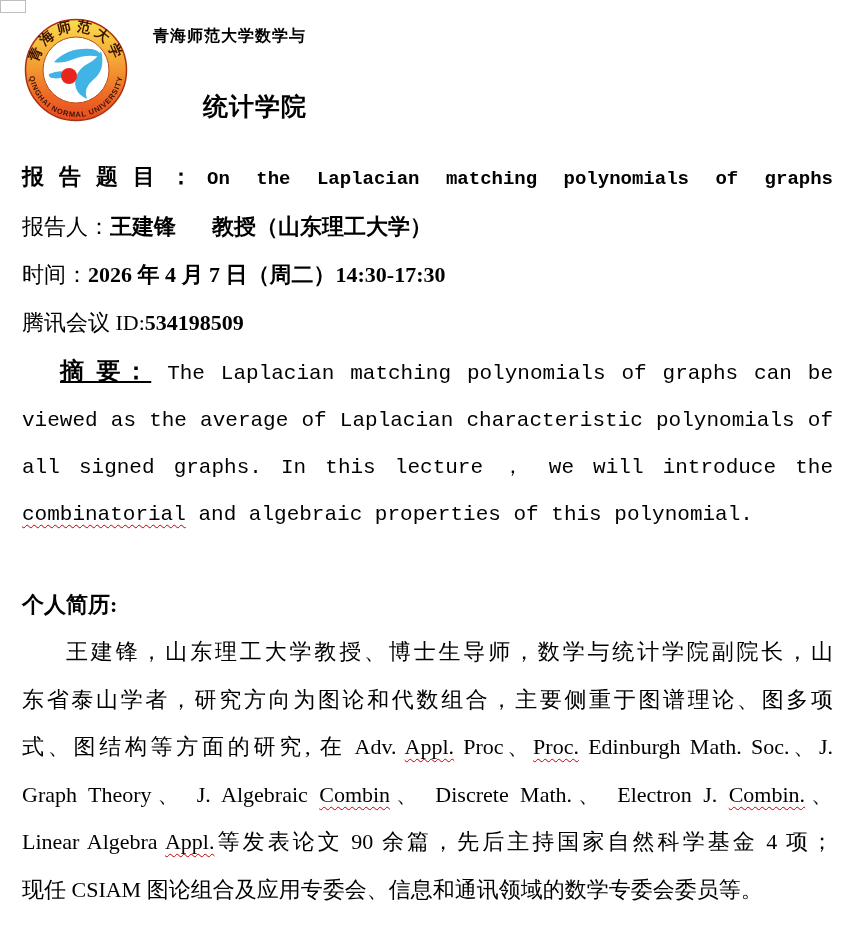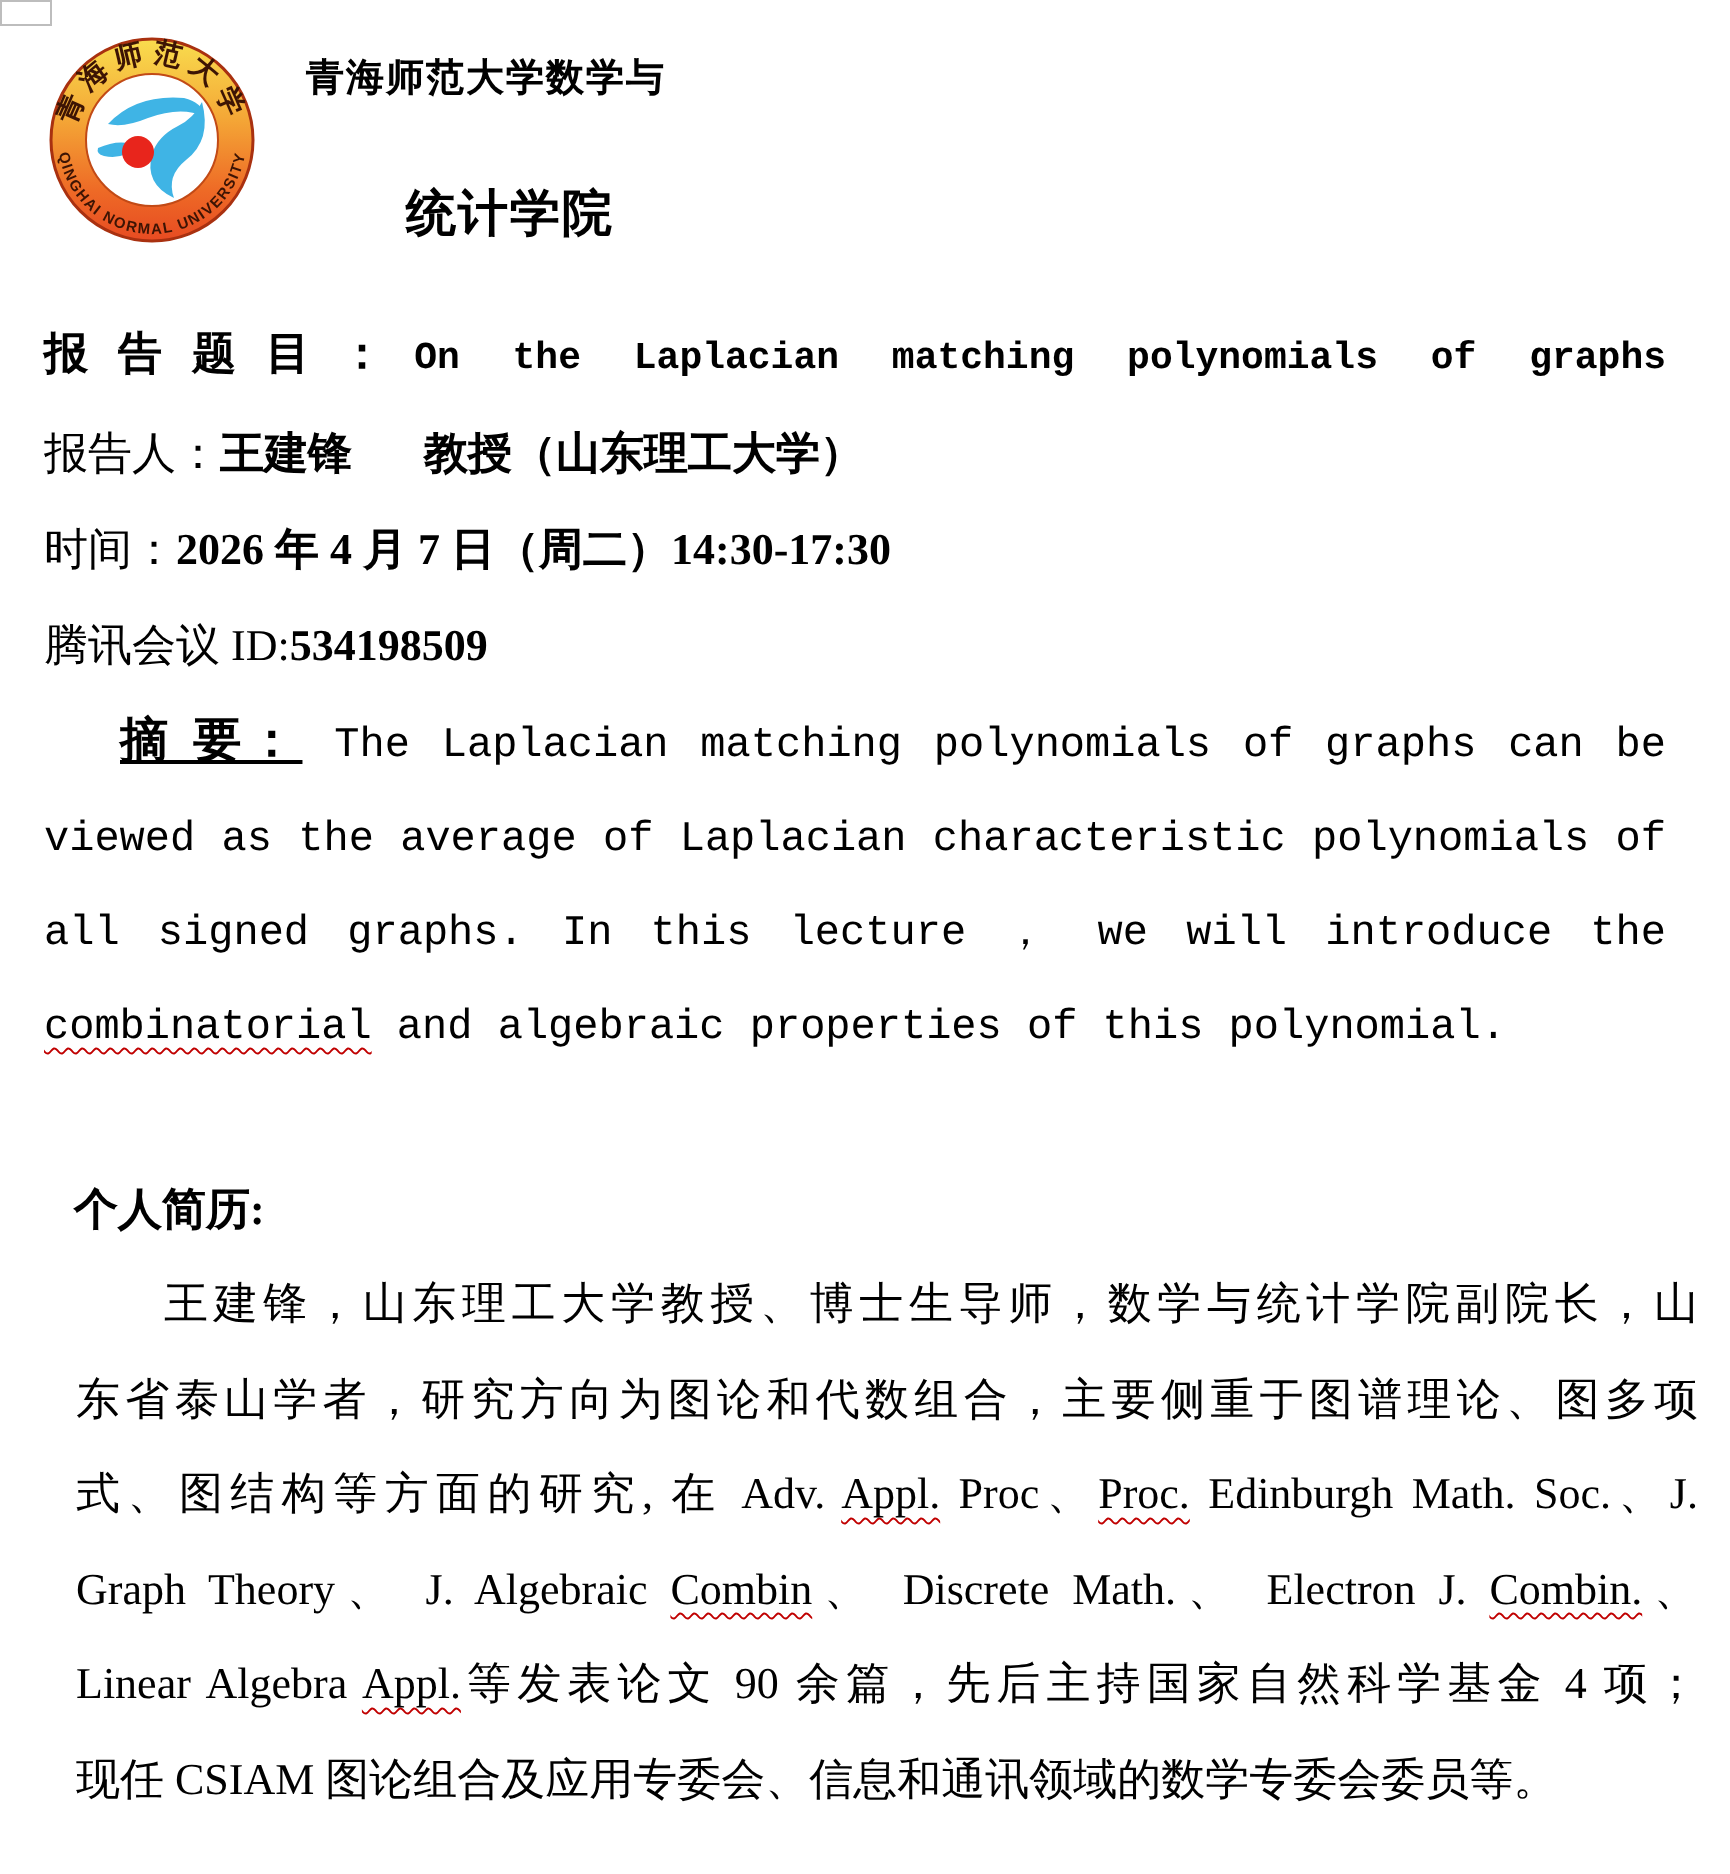--- a/index.html
+++ b/index.html
@@ -12,21 +12,21 @@
     color:#000000;
   }
   
   .anchor-box{
     position:absolute;left:0;top:0;width:26px;height:13px;
     border:1px solid #bdbdbd;background:#ffffff;box-sizing:border-box;
   }
   .logo-wrap{position:absolute;left:22px;top:14px;width:108px;height:111px;}
   .masthead-line1{
     position:absolute;left:153px;top:26px;
-    font-size:19px;font-weight:700;letter-spacing:1px;
+    font-size:16px;font-weight:700;letter-spacing:1px;
     font-family:Liberation Mono, monospace;
   }
   .masthead-line2{
     position:absolute;left:203px;top:90px;
     font-size:25px;font-weight:700;letter-spacing:1px;
     font-family:Liberation Serif, serif;
     text-align:center;
   }
   .content{position:absolute;left:22px;width:811px;}
   .info{top:153px;}
@@ -115,23 +115,23 @@
     </div>
   </div>
 
   <div class="content abstract" style="position:absolute;">
       <div class="rl just" style="text-indent: 38px;"><span class="lbl">摘 要：</span><span> The Laplacian matching polynomials of graphs can be</span></div>
       <div class="rl just"><span>viewed as the average of Laplacian characteristic polynomials of</span></div>
       <div class="rl just"><span>all signed graphs. In this lecture ， we will introduce the</span></div>
       <div class="rl"><span class="sq">combinatorial</span><span> and algebraic properties of this polynomial.</span></div>
     </div>
 
-  <div class="content profile-heading" style="position:absolute;margin-left:15px;">个人简历:</div>
+  <div class="content profile-heading" style="position:absolute;">个人简历:</div>
 
-  <div class="content profile" style="position:absolute;margin-left:16px;">
+  <div class="content profile" style="position:absolute;">
       <div class="rl just" style="text-indent: 44px;"><span>王建锋，山东理工大学教授、博士生导师，数学与统计学院副院长，山</span></div>
       <div class="rl just"><span>东省泰山学者，研究方向为图论和代数组合，主要侧重于图谱理论、图多项</span></div>
       <div class="rl just"><span>式、图结构等方面的研究, 在 Adv. </span><span class="sq">Appl.</span><span> Proc、</span><span class="sq">Proc.</span><span> Edinburgh Math. Soc.、J.</span></div>
       <div class="rl just"><span>Graph Theory、 J. Algebraic </span><span class="sq">Combin</span><span>、 Discrete Math.、 Electron J. </span><span class="sq">Combin.</span><span>、</span></div>
       <div class="rl just"><span>Linear Algebra </span><span class="sq">Appl.</span><span>等发表论文 90 余篇，先后主持国家自然科学基金 4 项；</span></div>
       <div class="rl"><span>现任 CSIAM 图论组合及应用专委会、信息和通讯领域的数学专委会委员等。</span></div>
     </div>
 
 </div>
 

